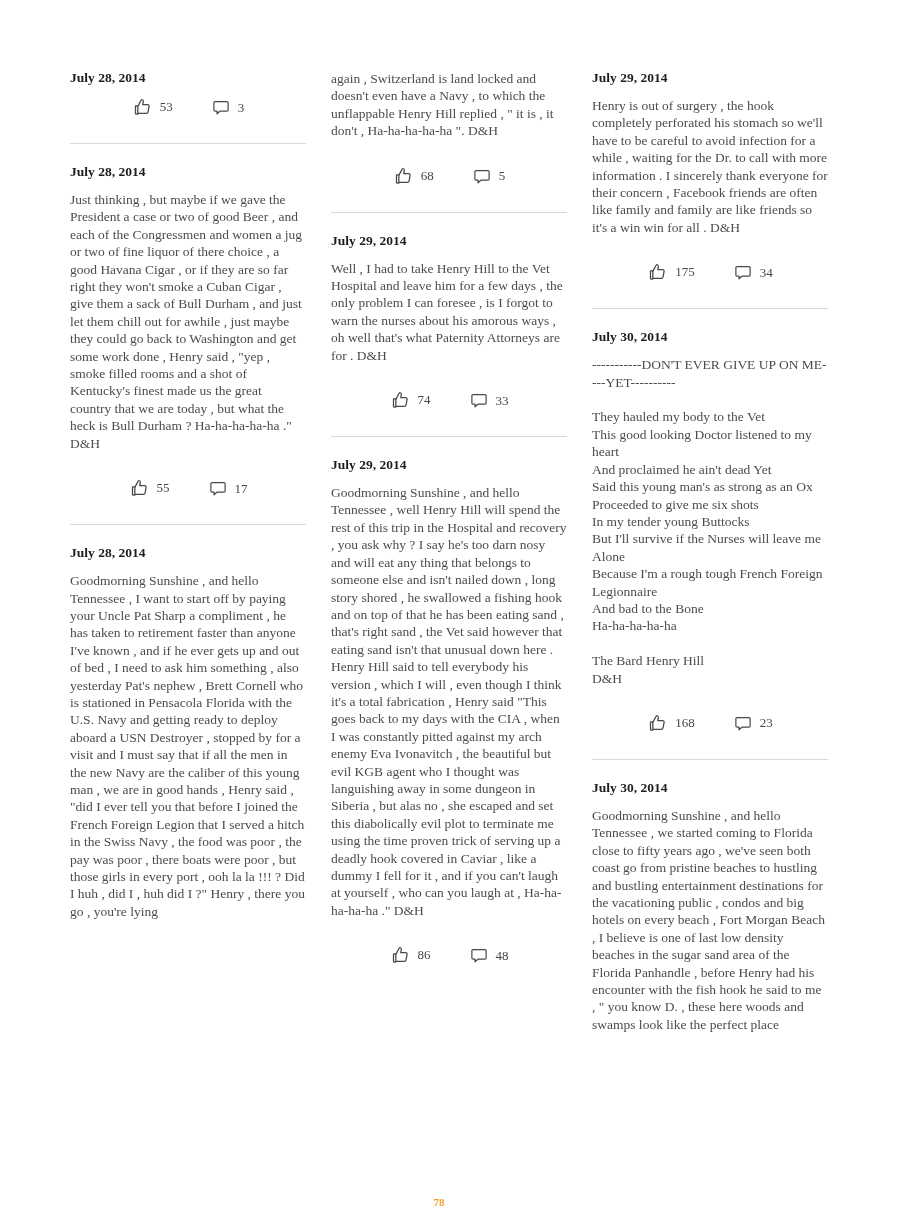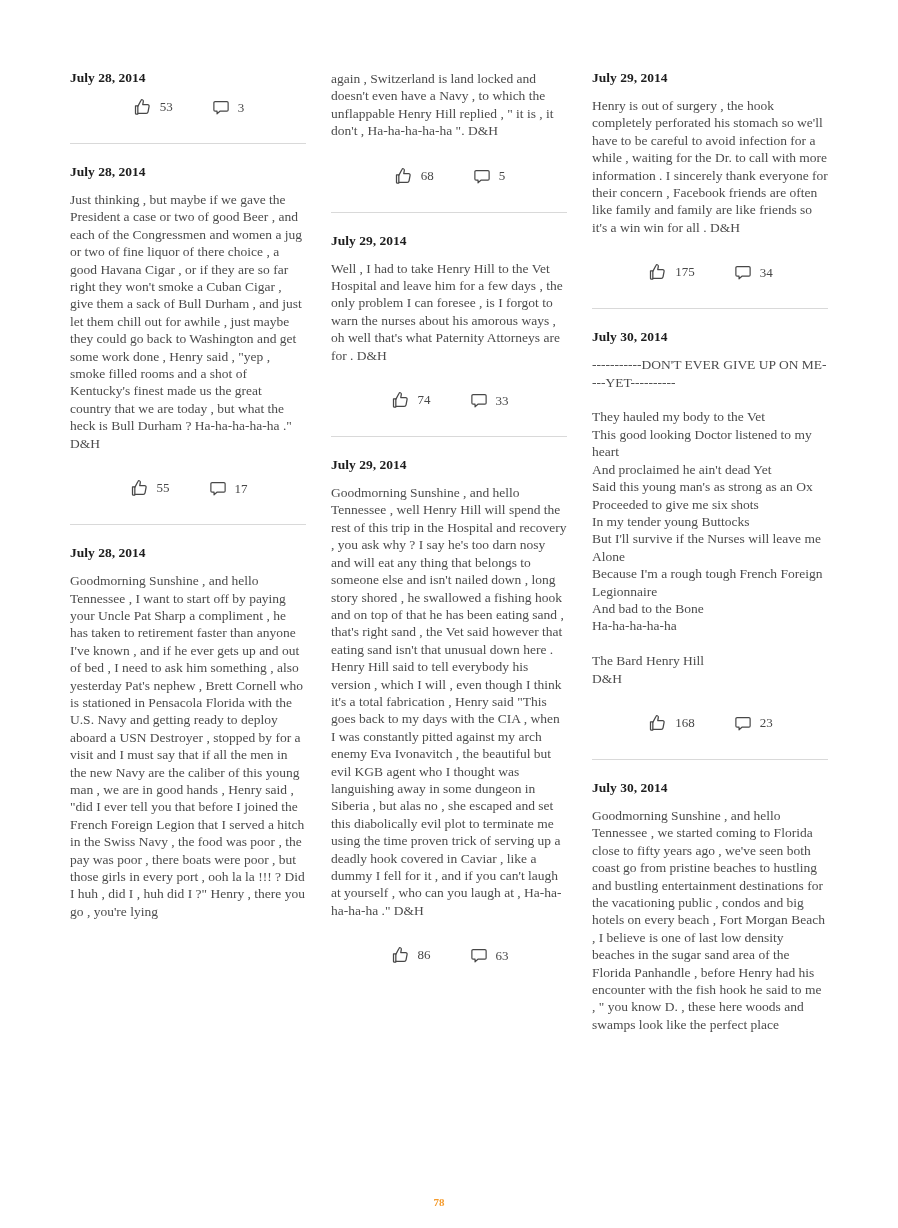--- a/index.html
+++ b/index.html
@@ -189,21 +189,21 @@
                 </svg>
             </span>
             <span>86</span>
           </span>
           <span class="stat">
             <span class="icon">
               <svg width="20" height="19" viewBox="0 0 24 24" fill="none" stroke="currentColor" stroke-width="1.5" stroke-linejoin="round">
                   <path d="M4.5 4.5h15A1.5 1.5 0 0 1 21 6v9a1.5 1.5 0 0 1-1.5 1.5H11l-4 3.4v-3.4H4.5A1.5 1.5 0 0 1 3 15V6a1.5 1.5 0 0 1 1.5-1.5z"></path>
                 </svg>
             </span>
-            <span>63</span>
+            <span>48</span>
           </span>
         </div>
       </article>
 
     </div>
 
     <div class="column">
 
       <article class="post">
         <h3 class="post-date">July 29, 2014</h3>

